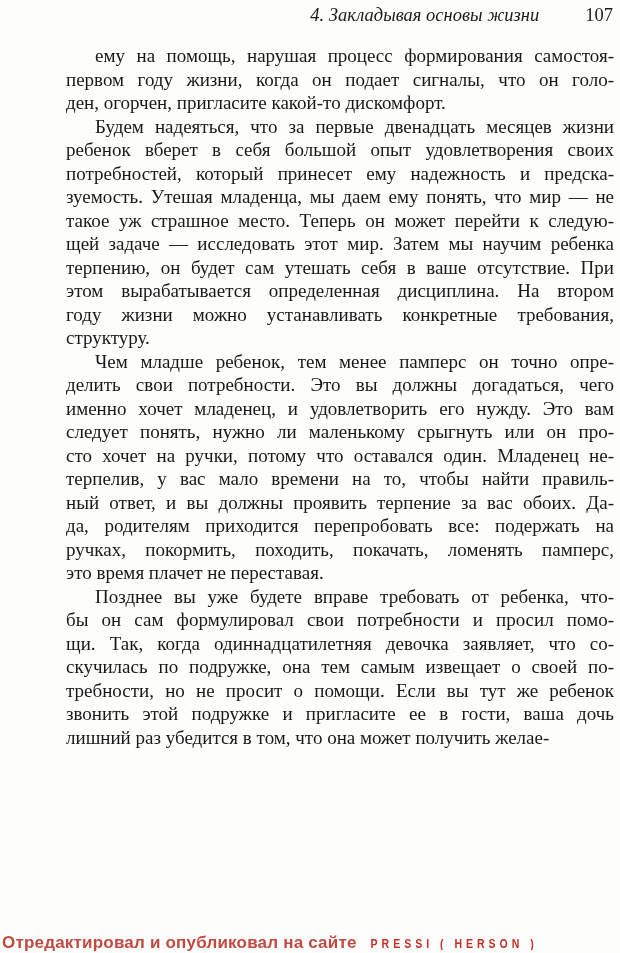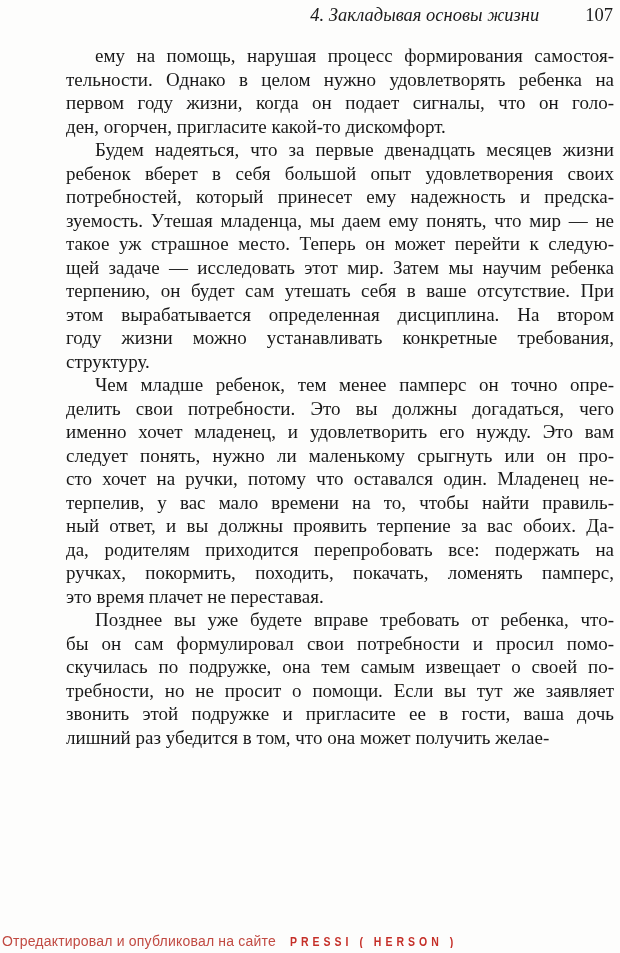--- a/index.html
+++ b/index.html
@@ -69,23 +69,24 @@
   .page-footer {
     position: absolute;
     left: 2px;
     top: 933px;
     display: flex;
     align-items: baseline;
     gap: 14px;
     font-family: "Liberation Sans", sans-serif;
   }
   .footer-note {
-    font-size: 14px;
+    font-size: 17px;
     color: #c14a42;
     letter-spacing: 0.2px;
+    font-weight: bold;
   }
   .footer-site-mark {
     font-size: 10.5px;
     font-weight: bold;
     color: #c52f28;
     letter-spacing: 4px;
     transform: scaleY(1.15);
     transform-origin: bottom left;
   }
 </style>
@@ -93,21 +94,20 @@
 <body>
 
 <div class="page-header">
   <span class="chapter-title">4. Закладывая основы жизни</span>
   <span class="page-number">107</span>
 </div>
 
 <div class="page-body">
     <div class="paragraph">
       <div class="line first just">ему на помощь, нарушая процесс формирования самостоя-</div>
-      <div class="line just">тельности. Однако в целом нужно удовлетворять ребенка на</div>
       <div class="line just">первом году жизни, когда он подает сигналы, что он голо-</div>
       <div class="line">ден, огорчен, пригласите какой-то дискомфорт.</div>
     </div>
     <div class="paragraph">
       <div class="line first just">Будем надеяться, что за первые двенадцать месяцев жизни</div>
       <div class="line just">ребенок вберет в себя большой опыт удовлетворения своих</div>
       <div class="line just">потребностей, который принесет ему надежность и предска-</div>
       <div class="line just">зуемость. Утешая младенца, мы даем ему понять, что мир — не</div>
       <div class="line just">такое уж страшное место. Теперь он может перейти к следую-</div>
       <div class="line just">щей задаче — исследовать этот мир. Затем мы научим ребенка</div>
@@ -124,22 +124,23 @@
       <div class="line just">сто хочет на ручки, потому что оставался один. Младенец не-</div>
       <div class="line just">терпелив, у вас мало времени на то, чтобы найти правиль-</div>
       <div class="line just">ный ответ, и вы должны проявить терпение за вас обоих. Да-</div>
       <div class="line just">да, родителям приходится перепробовать все: подержать на</div>
       <div class="line just">ручках, покормить, походить, покачать, ломенять памперс,</div>
       <div class="line">это время плачет не переставая.</div>
     </div>
     <div class="paragraph">
       <div class="line first just">Позднее вы уже будете вправе требовать от ребенка, что-</div>
       <div class="line just">бы он сам формулировал свои потребности и просил помо-</div>
+      <div class="line just">щи. Так, когда одиннадцатилетняя девочка заявляет, что со-</div>
       <div class="line just">скучилась по подружке, она тем самым извещает о своей по-</div>
-      <div class="line just">требности, но не просит о помощи. Если вы тут же заявляет</div>
+      <div class="line just">требности, но не просит о помощи. Если вы тут же ребенок</div>
       <div class="line just">звонить этой подружке и пригласите ее в гости, ваша дочь</div>
       <div class="line">лишний раз убедится в том, что она может получить желае-</div>
     </div>
   </div>
 
 <div class="page-footer">
   <span class="footer-note">Отредактировал и опубликовал на сайте</span>
   <span class="footer-site-mark">PRESSI ( HERSON )</span>
 </div>
 

